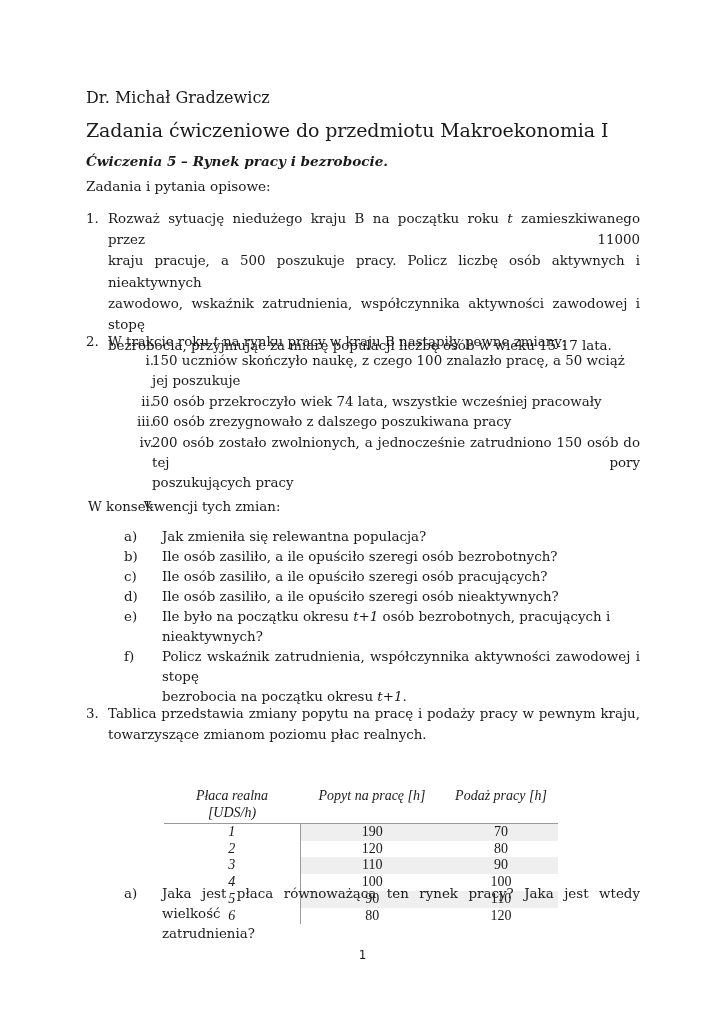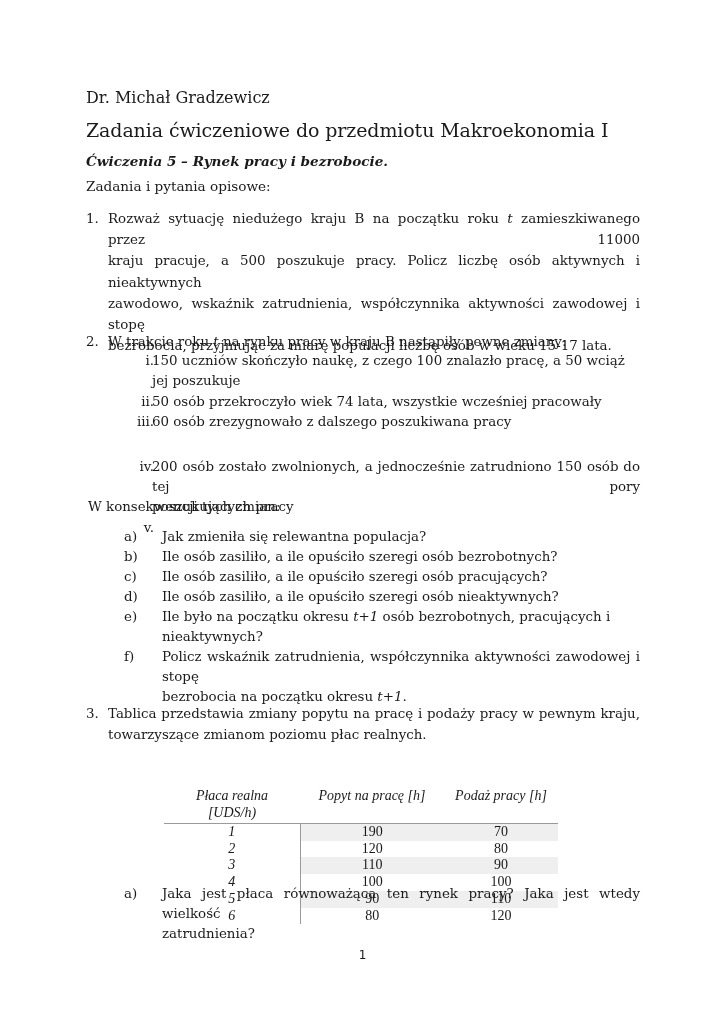--- a/index.html
+++ b/index.html
@@ -94,21 +94,21 @@
       <div class="rb">
           <span class="lastline">50 osób przekroczyło wiek 74 lata, wszystkie wcześniej pracowały</span>
         </div>
     </div>
     <div style="position:relative;">
       <span class="r">iii.</span>
       <div class="rb">
           <span class="lastline">60 osób zrezygnowało z dalszego poszukiwana pracy</span>
         </div>
     </div>
-    <div style="position:relative;margin-top:24px;">
+    <div style="position:relative;">
       <span class="r">iv.</span>
       <div class="rb">
         <span class="just">200 osób zostało zwolnionych, a jednocześnie zatrudniono 150 osób do tej pory</span>
         <span class="lastline">poszukujących pracy</span>
       </div>
     </div>
     <div style="position:relative;">
       <span class="r">v.</span>
     </div>
   </div>

